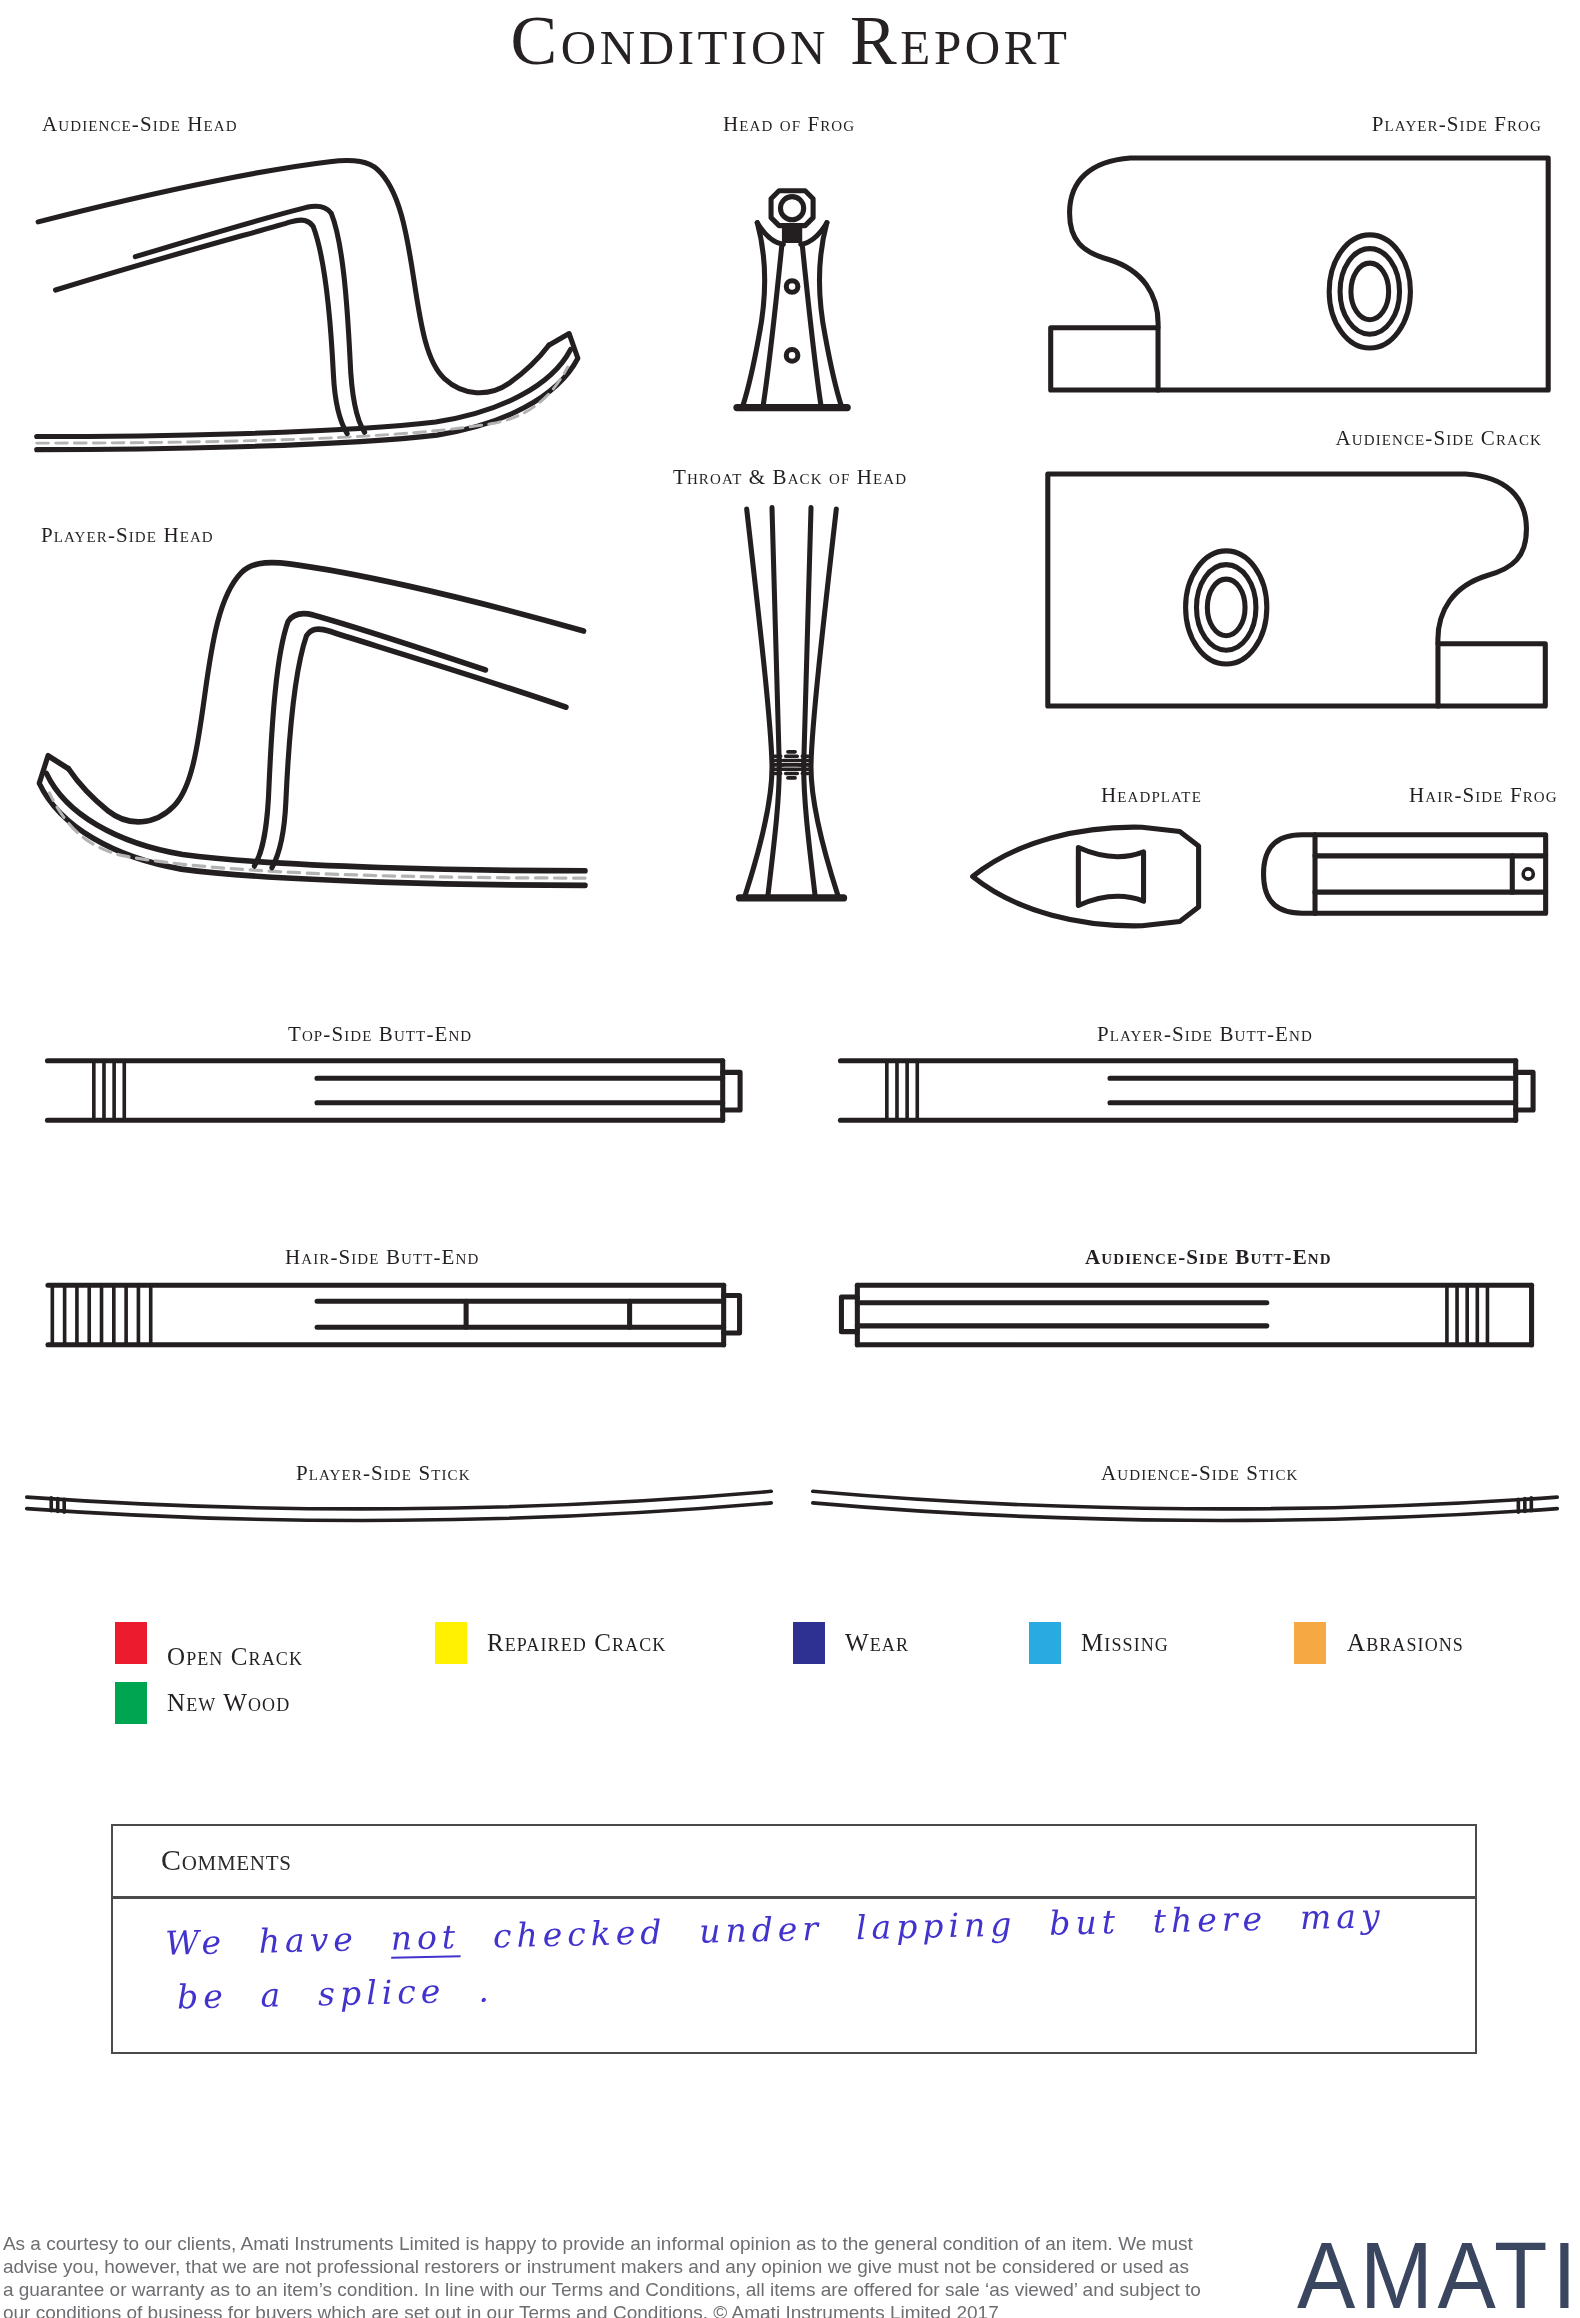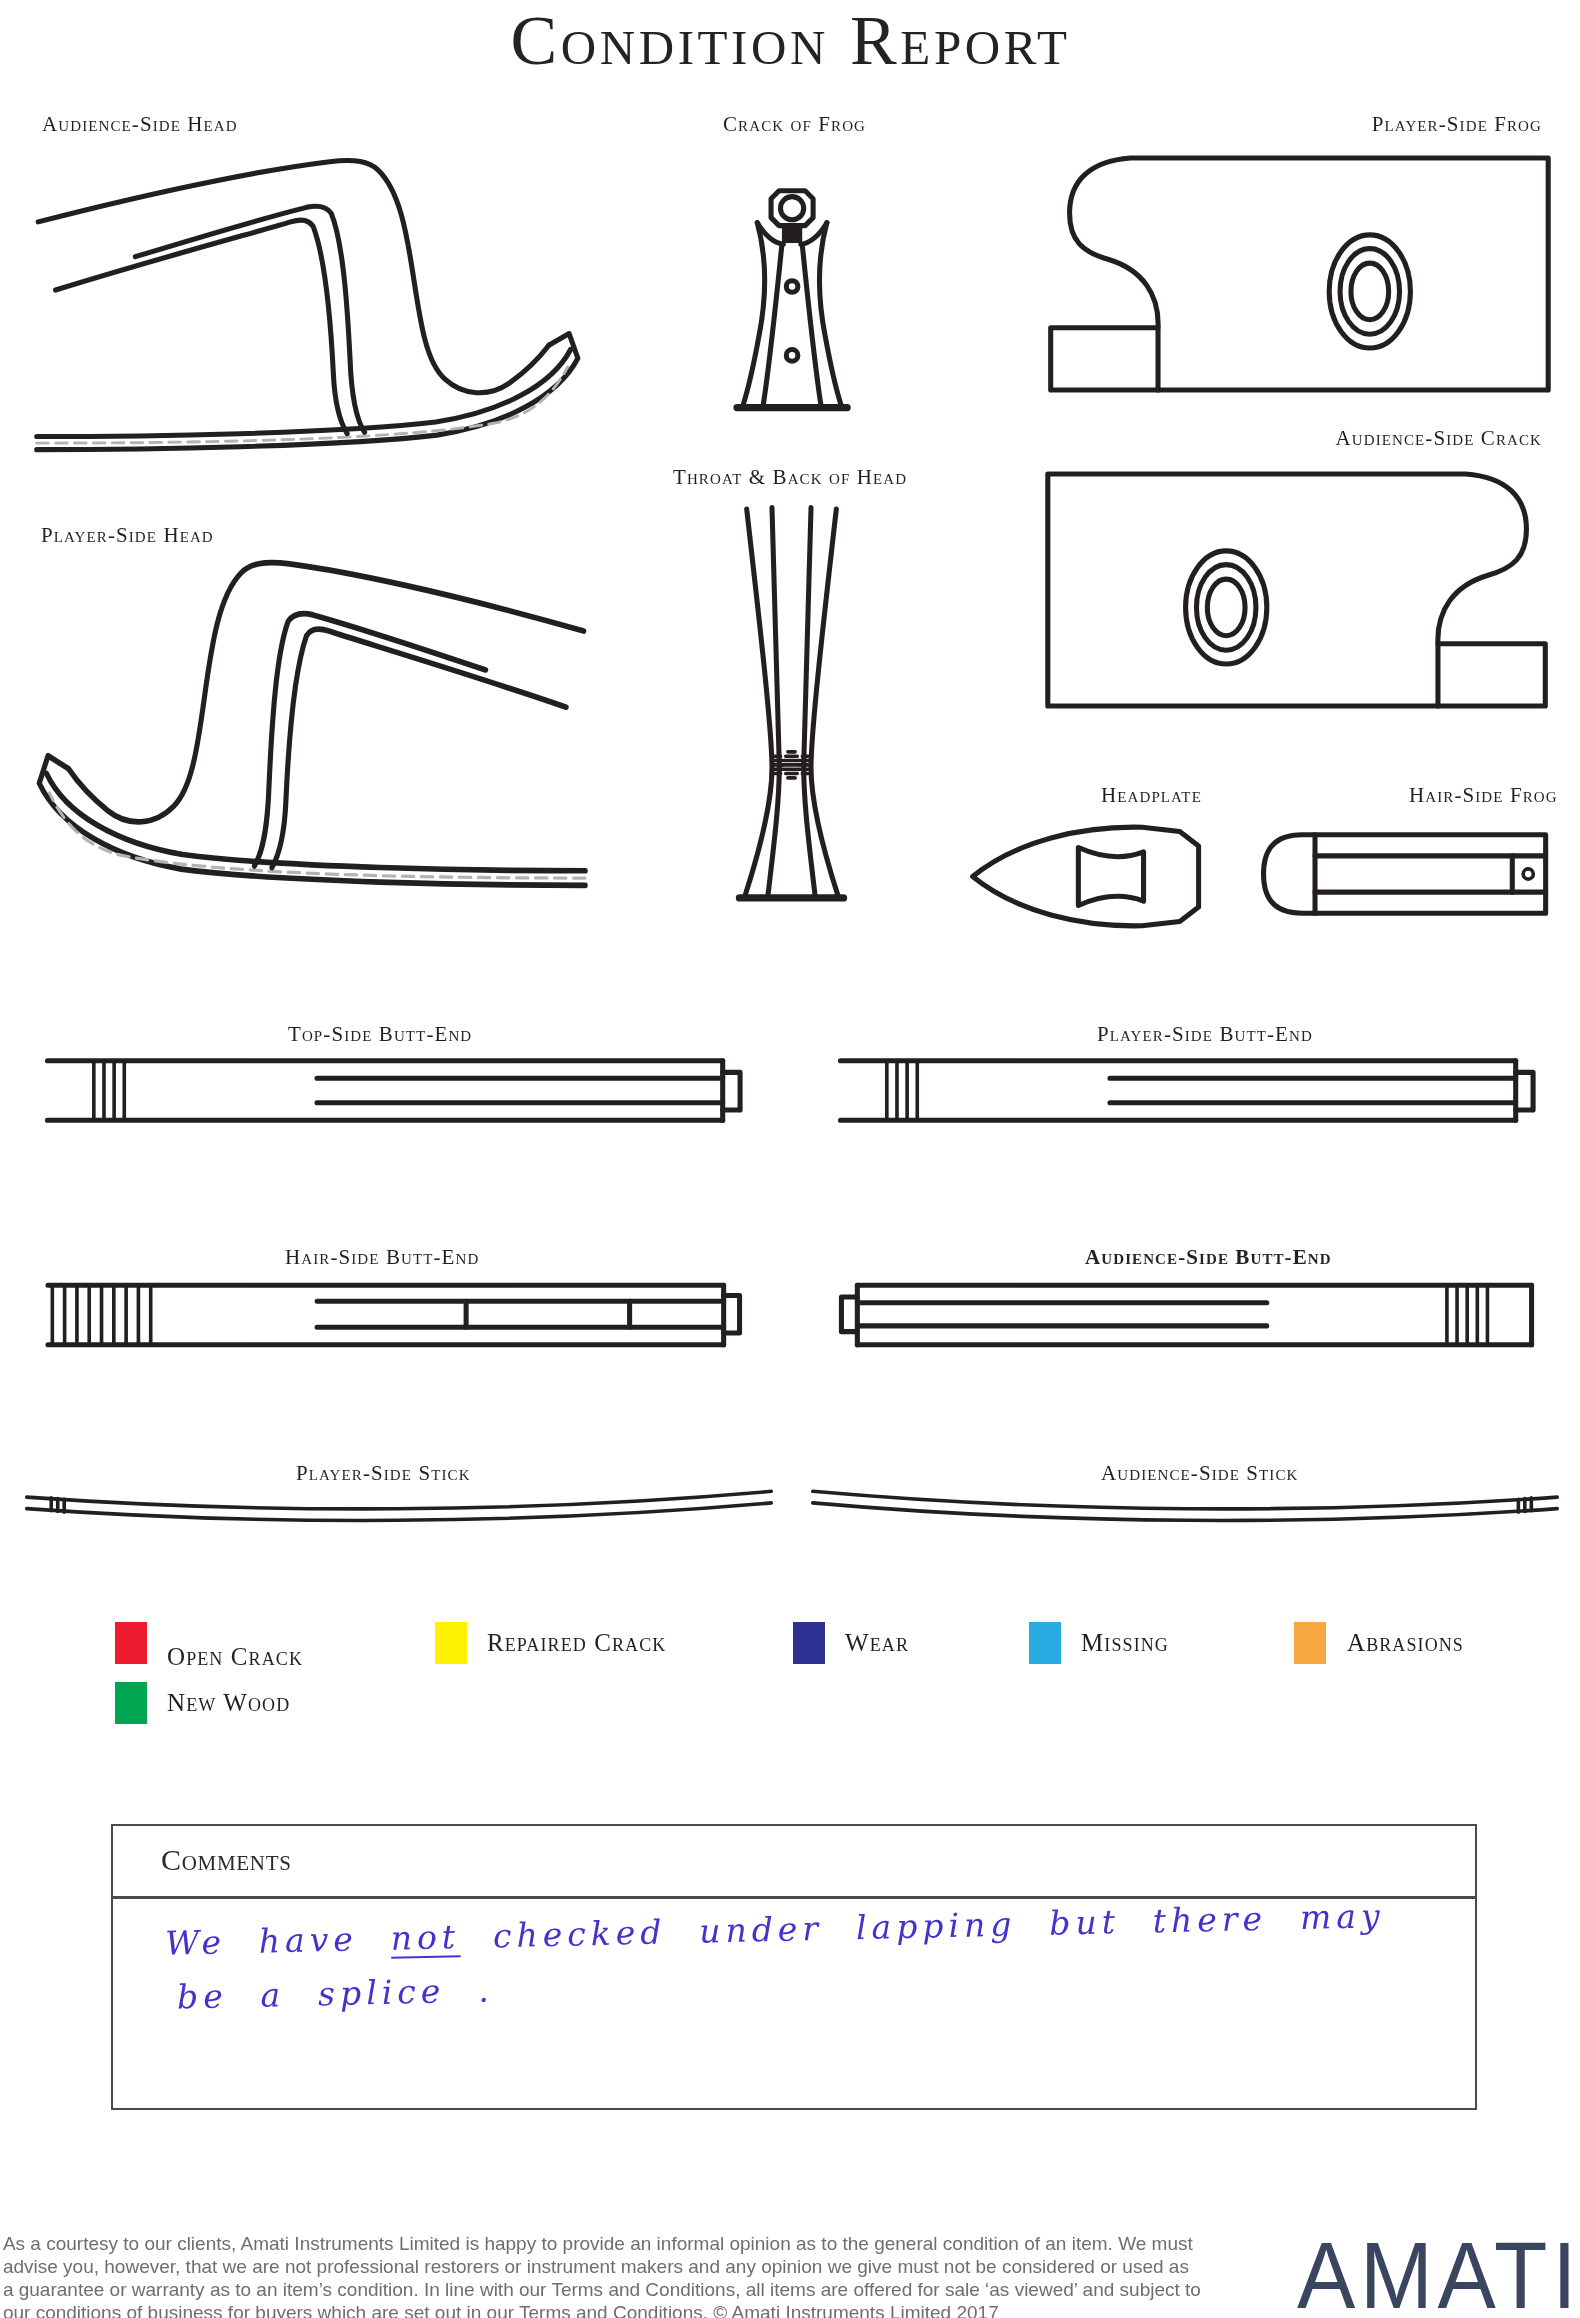--- a/index.html
+++ b/index.html
@@ -33,21 +33,21 @@
   .a9{left:46px;top:1281px;}  .a10{left:838px;top:1281px;}
   .a11{left:20px;top:1487px;} .a12{left:806px;top:1487px;}
   .sw{position:absolute;width:32px;height:42px;}
   .sw0{left:115px;top:1622px;} .sw1{left:435px;top:1622px;}
   .sw2{left:793px;top:1622px;}.sw3{left:1029px;top:1622px;}
   .sw4{left:1294px;top:1622px;}.sw5{left:115px;top:1682px;}
   .lg{position:absolute;font-variant:small-caps;font-size:25px;letter-spacing:1.1px;white-space:nowrap;}
   .lg0{left:167px;top:1643px;} .lg1{left:487px;top:1629px;}
   .lg2{left:845px;top:1629px;}.lg3{left:1081px;top:1629px;}
   .lg4{left:1347px;top:1629px;}.lg5{left:167px;top:1689px;}
-  .cbox{position:absolute;left:111px;top:1824px;width:1366px;height:286px;
+  .cbox{position:absolute;left:111px;top:1824px;width:1366px;height:230px;
         border:2.2px solid #4b4b4b;box-sizing:border-box;text-align:center;}
   .cheading{position:absolute;left:48px;top:17.4px;font-variant:small-caps;font-size:30px;
         letter-spacing:0.7px;color:#2a2a2a;}
   .cdivider{position:absolute;left:-2.2px;right:-2.2px;top:70px;border-top:3.6px solid #4b4b4b;height:0;}
   .hand{position:absolute;font-family:"DejaVu Serif", serif;font-style:italic;font-size:33px;
         letter-spacing:5px;word-spacing:17.4px;white-space:nowrap;transform:rotate(-1.3deg);}
   .hand .u{text-decoration:underline;text-underline-offset:7.2px;text-decoration-thickness:2.2px;}
   .hl1{left:52px;top:84px;}
   .hl2{left:64px;top:148px;}
   .foot{position:absolute;left:2.9px;top:2232px;width:1203px;
@@ -56,21 +56,21 @@
   .logo{position:absolute;left:1297px;top:2221px;font-family:"Liberation Sans", sans-serif;
         font-size:93px;letter-spacing:5px;color:#3a4560;transform:scale(0.94,1.02);
         transform-origin:left top;white-space:nowrap;}
 </style>
 </head>
 <body>
 
 <div class="title">Condition Report</div>
 
 <div class="label lb0">Audience-Side Head</div>
-<div class="label lb1">Crack of Frog</div>
+<div class="label lb1">Head of Frog</div>
 <div class="label lb2">Player-Side Frog</div>
 <div class="label lb3">Audience-Side Crack</div>
 <div class="label lb4">Player-Side Head</div>
 <div class="label lb5">Throat &amp; Back of Head</div>
 <div class="label lb6">Headplate</div>
 <div class="label lb7">Hair-Side Frog</div>
 <div class="label lb8">Top-Side Butt-End</div>
 <div class="label lb9">Player-Side Butt-End</div>
 <div class="label lb10">Hair-Side Butt-End</div>
 <div class="label lb11">Audience-Side Butt-End</div>

